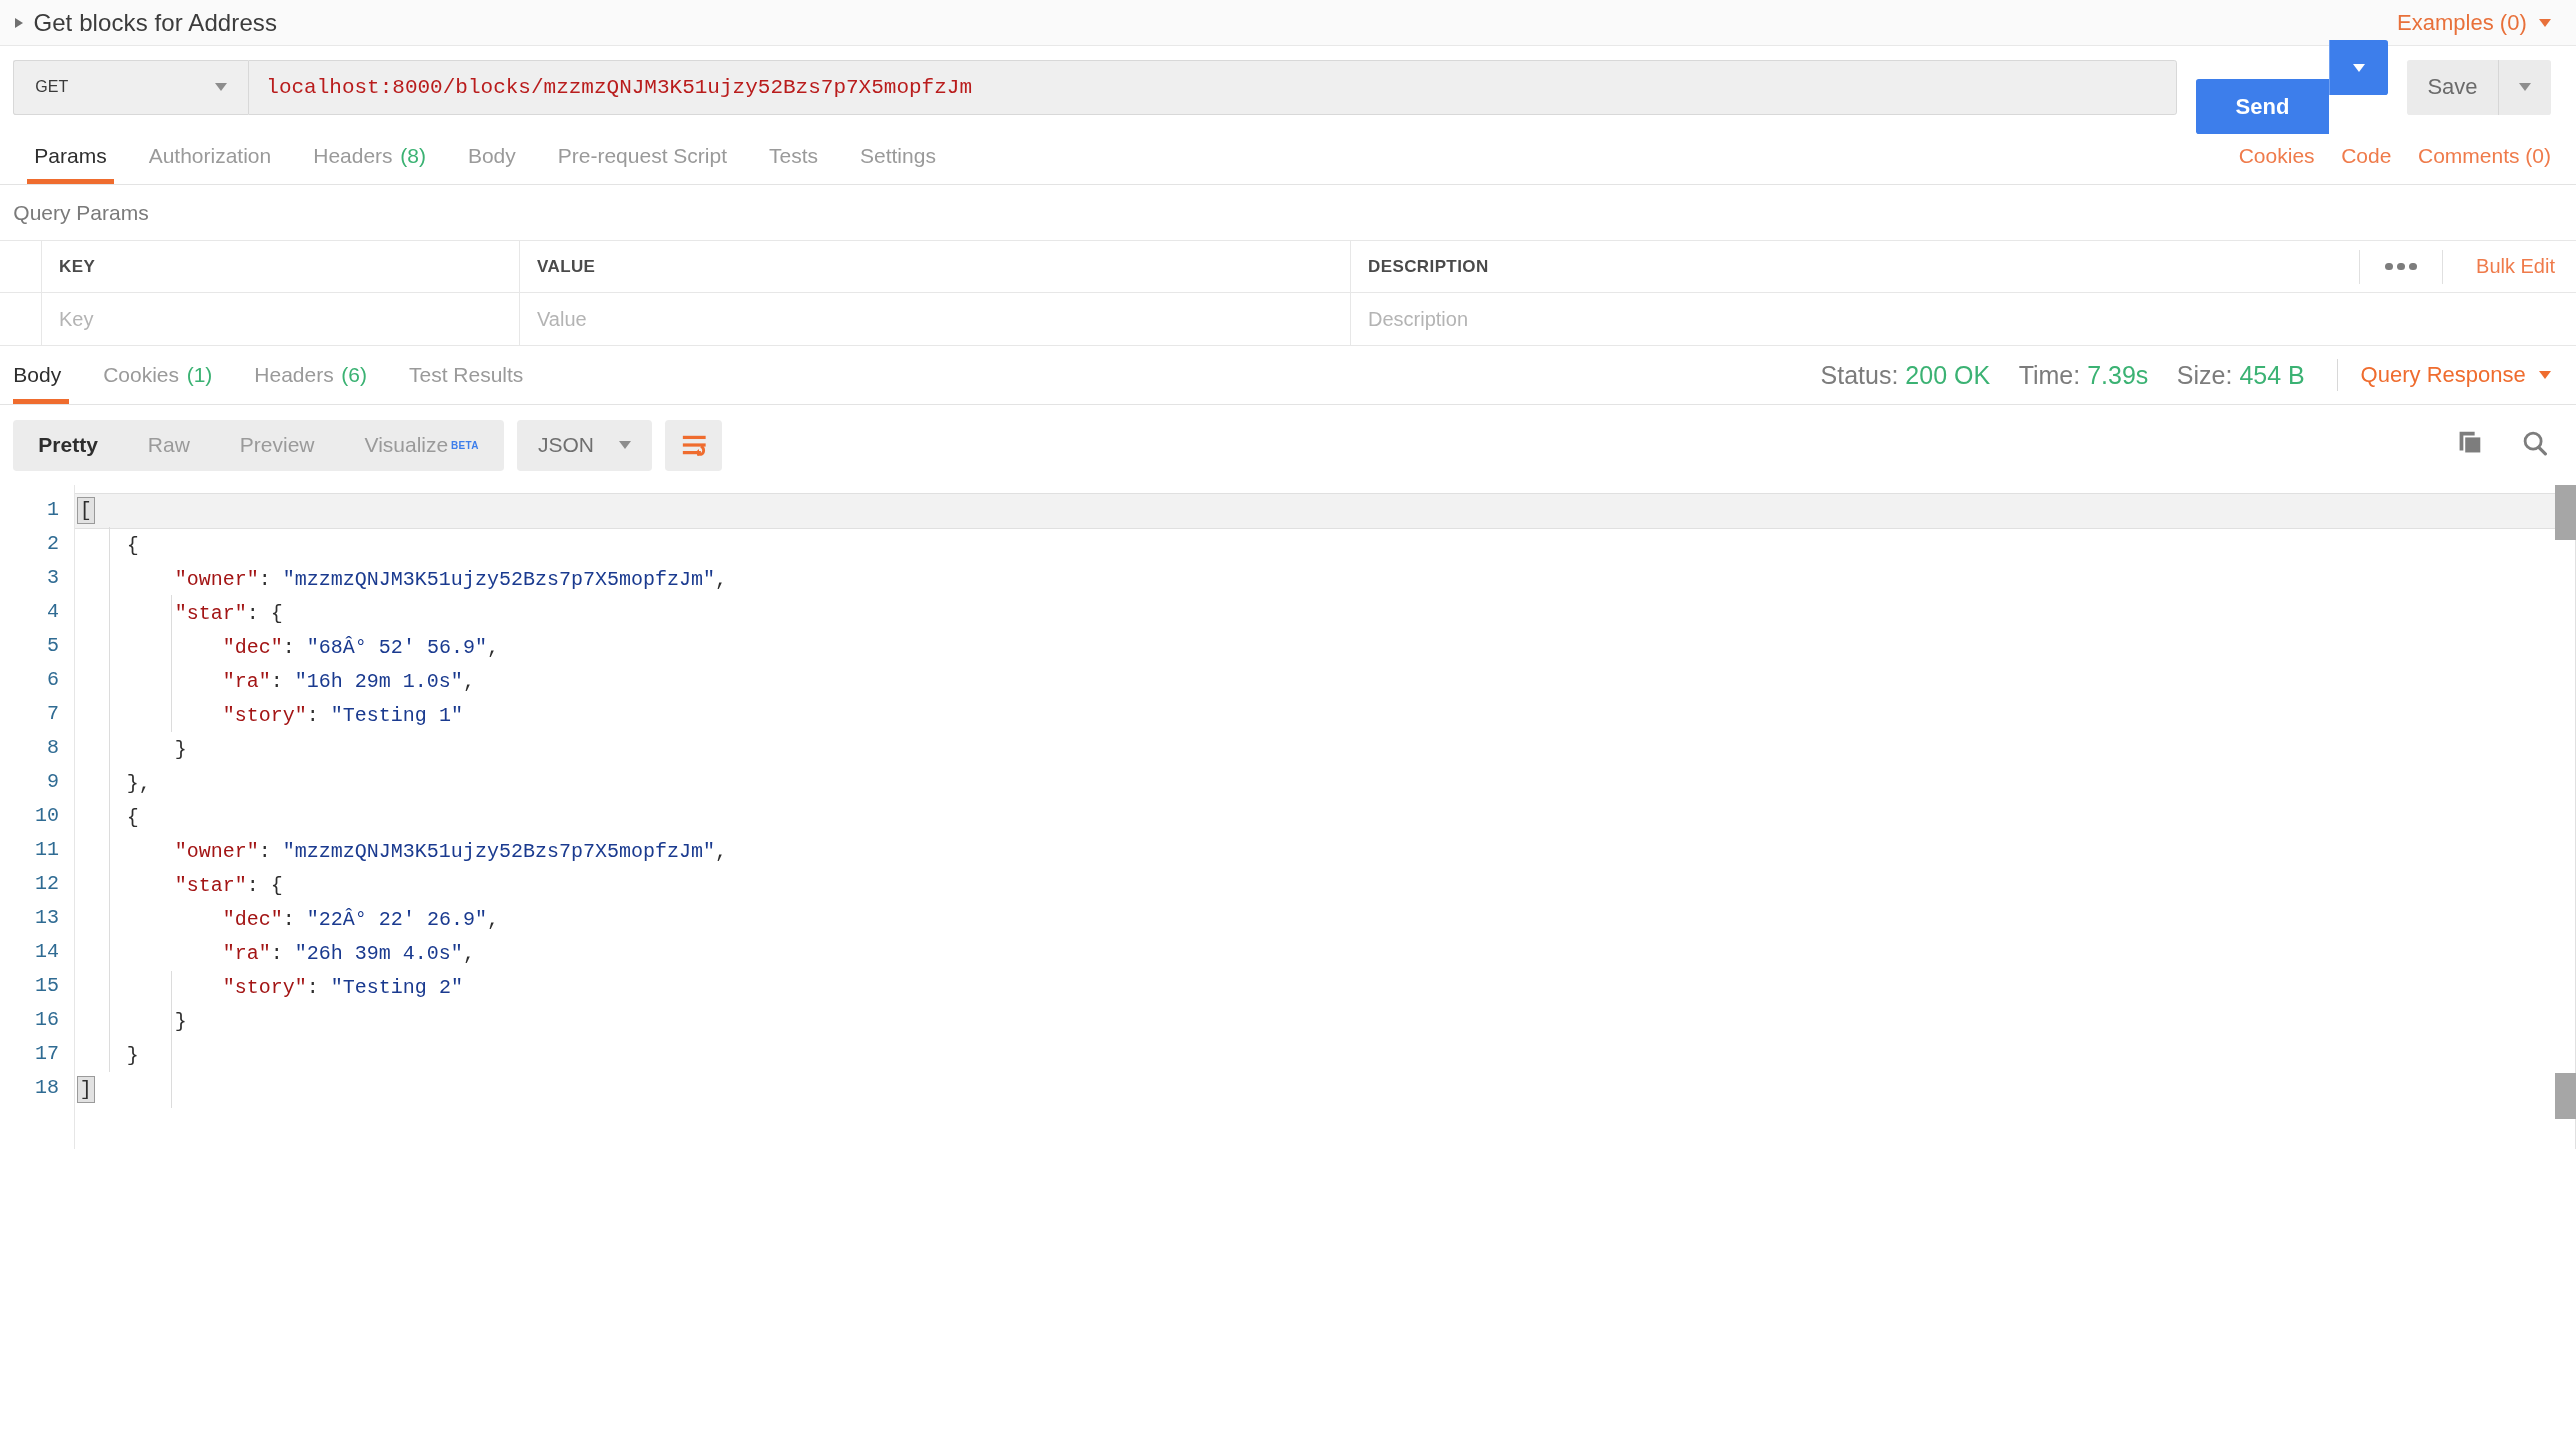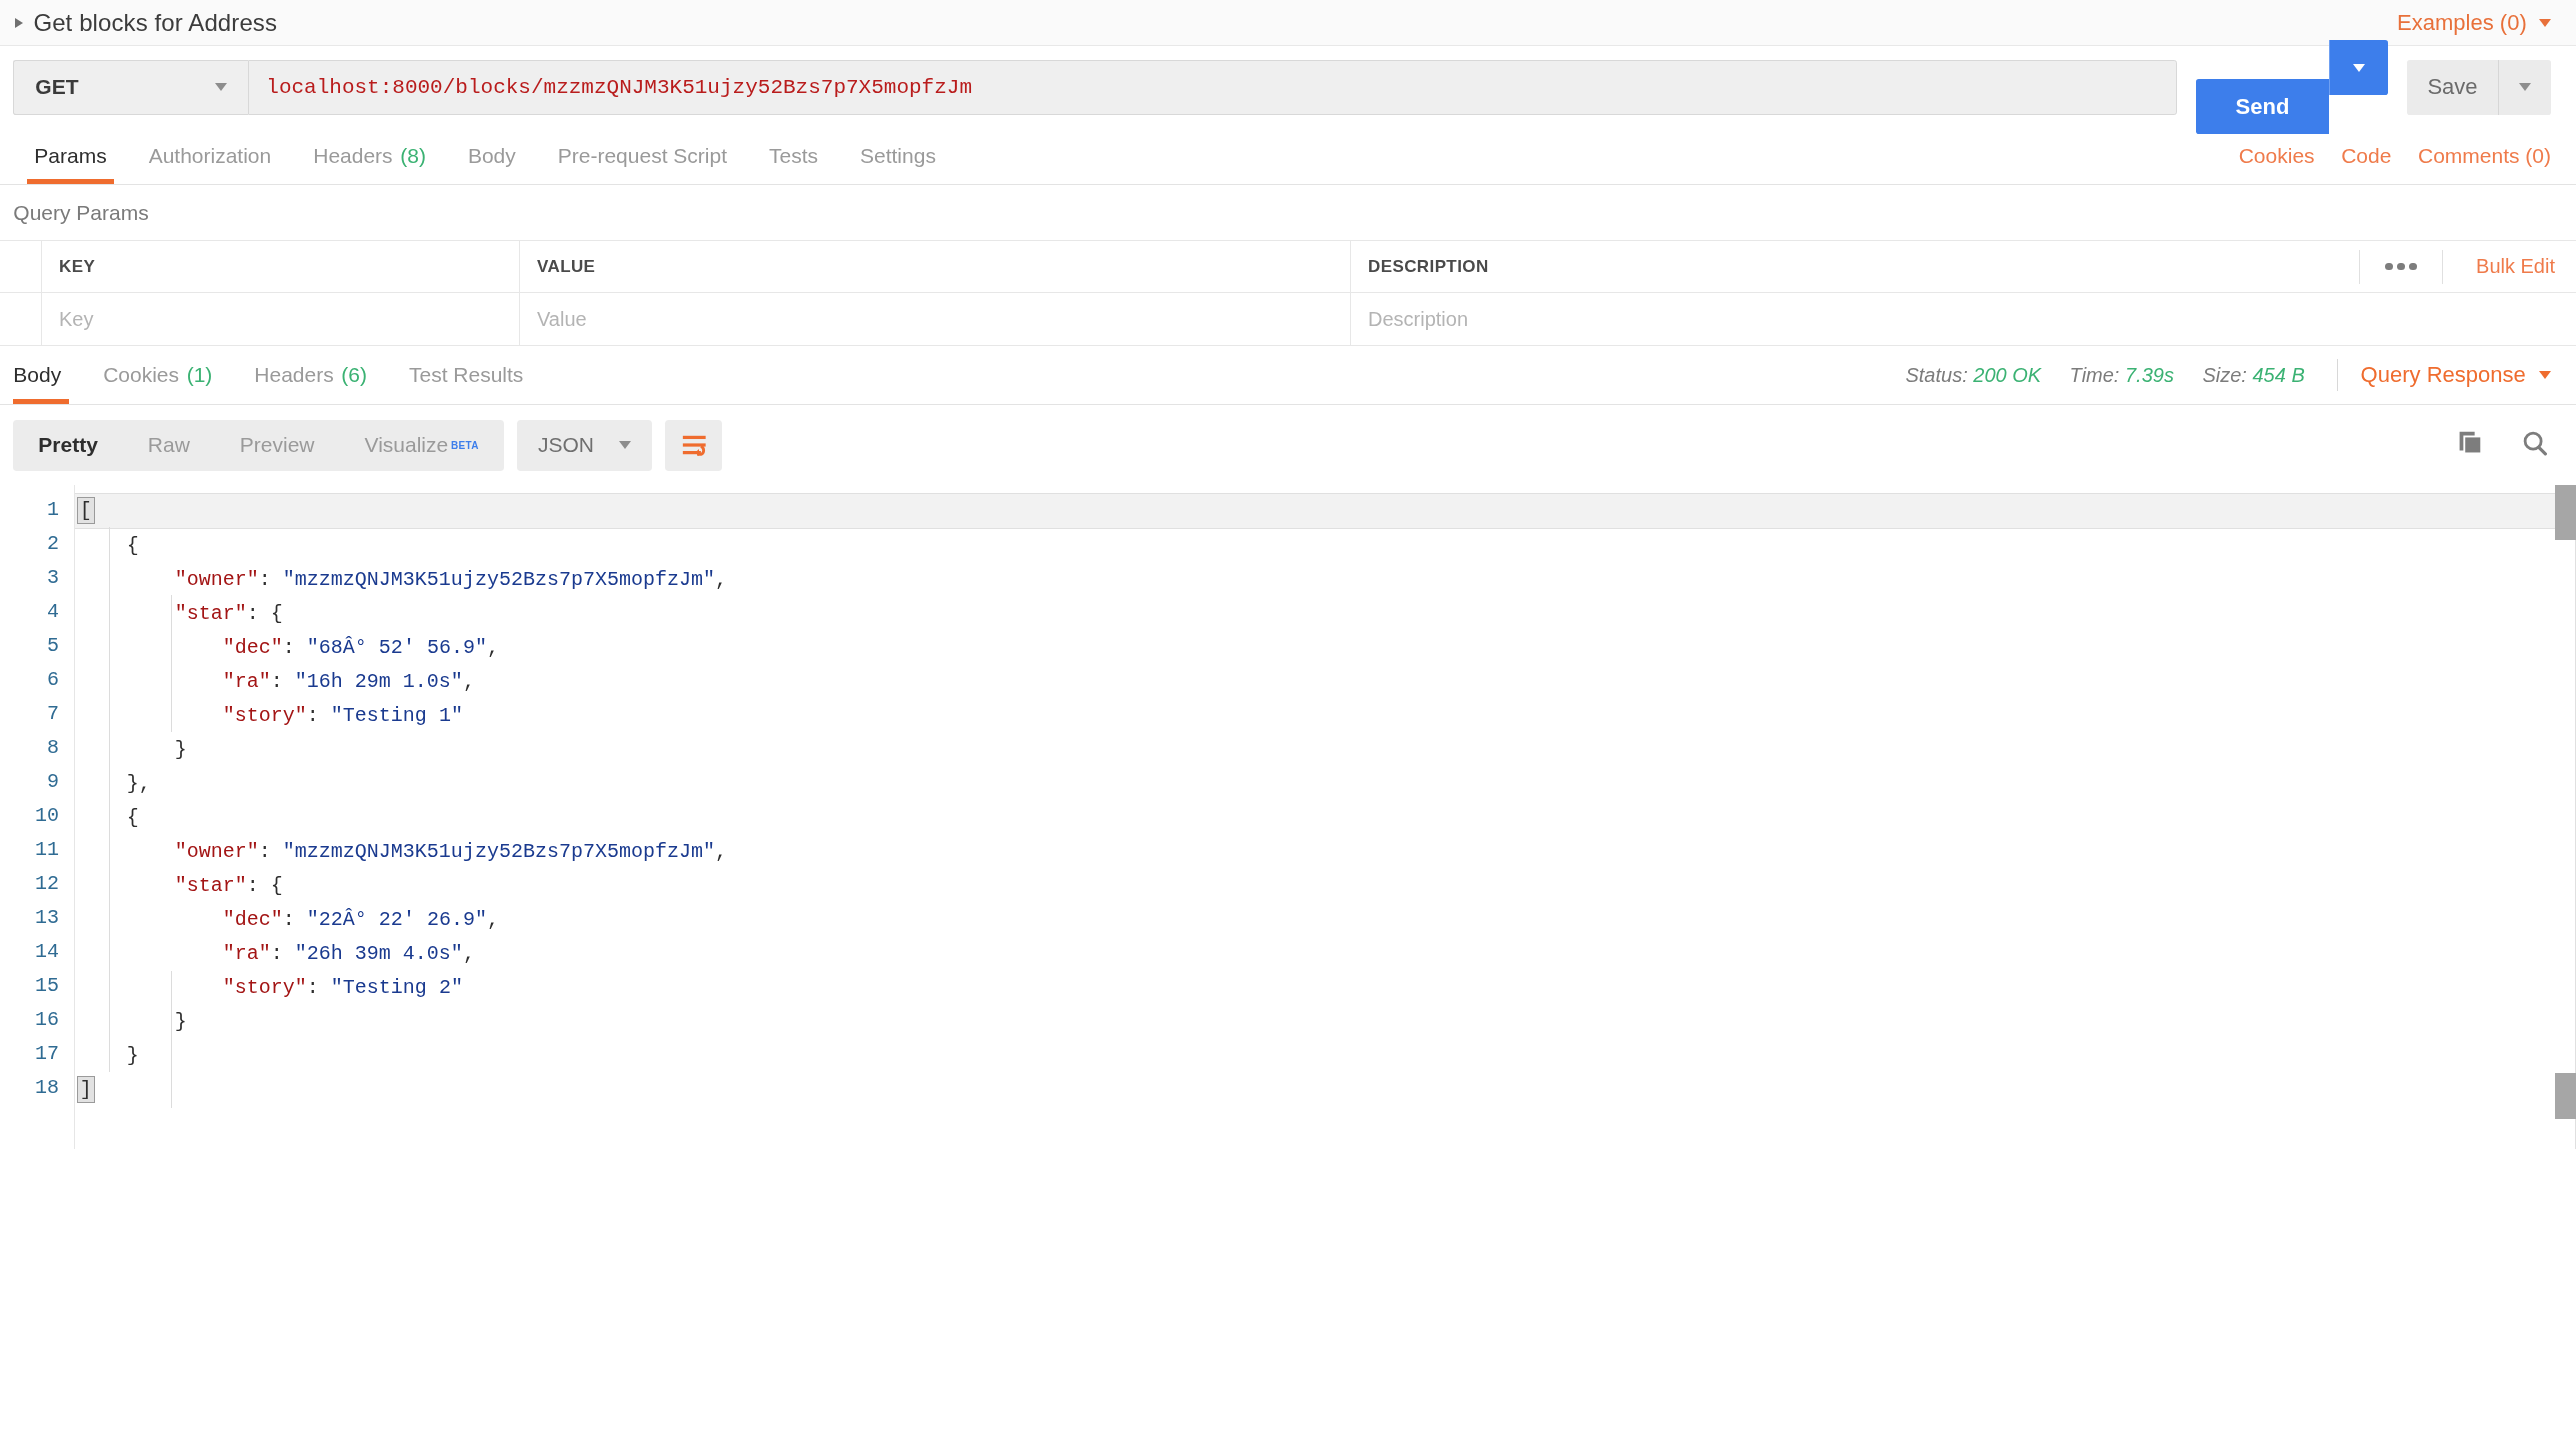--- a/index.html
+++ b/index.html
@@ -61,21 +61,21 @@
   .method-box {
     width: 235px; height: 55px;
     border: 0.9px solid #d8d8d8;
     border-right: none;
     background: #efefef;
     display: flex;
     align-items: center;
     padding: 0 21px;
     border-radius: 2.8px 0 0 2.8px;
   }
-  .method-label { font-size: 21px; color: #3a3a3a; font-weight: 700; }
+  .method-label { font-size: 16px; color: #3a3a3a; font-weight: 400; }
   .method-caret {
     margin-left: auto;
     width: 0; height: 0;
     border-top: 8.5px solid #8d8d8d;
     border-left: 6.6px solid transparent;
     border-right: 6.6px solid transparent;
   }
   .url-input {
     flex: 1 1 auto; height: 55px;
     border: 0.9px solid #d8d8d8;
@@ -206,21 +206,21 @@
   }
   .resp-tab:first-child { padding-left: 13.3px; }
   .resp-tab.active { color: #2e2e2e; }
   .resp-tab.active::after {
     content: "";
     position: absolute; left: 13.3px; right: 13.3px; bottom: 0;
     height: 4.7px; background: #ef6c2e;
   }
   .resp-tab .cnt { color: #3bb273; margin-left: 7.6px; }
   .resp-meta { display: flex; align-items: center; margin-left: auto; gap: 0; }
-  .meta-item { font-size: 20px; color: #7c7c7c; margin-left: 28.5px; white-space: nowrap; font-style: italic; }
+  .meta-item { font-size: 25px; color: #7c7c7c; margin-left: 28.5px; white-space: nowrap; }
   .meta-item .v { color: #3bb273; }
   .meta-sep { width: 0.9px; height: 32px; background: #d8d8d8; margin: 0 23px 0 32px; }
   .save-response {
     font-size: 22px; color: #ef6c2e;
     display: flex; align-items: center; gap: 13.3px; white-space: nowrap;
   }
   .save-response .caret-down { border-top-color: #ef6c2e; }
 
   
   .body-toolbar {

